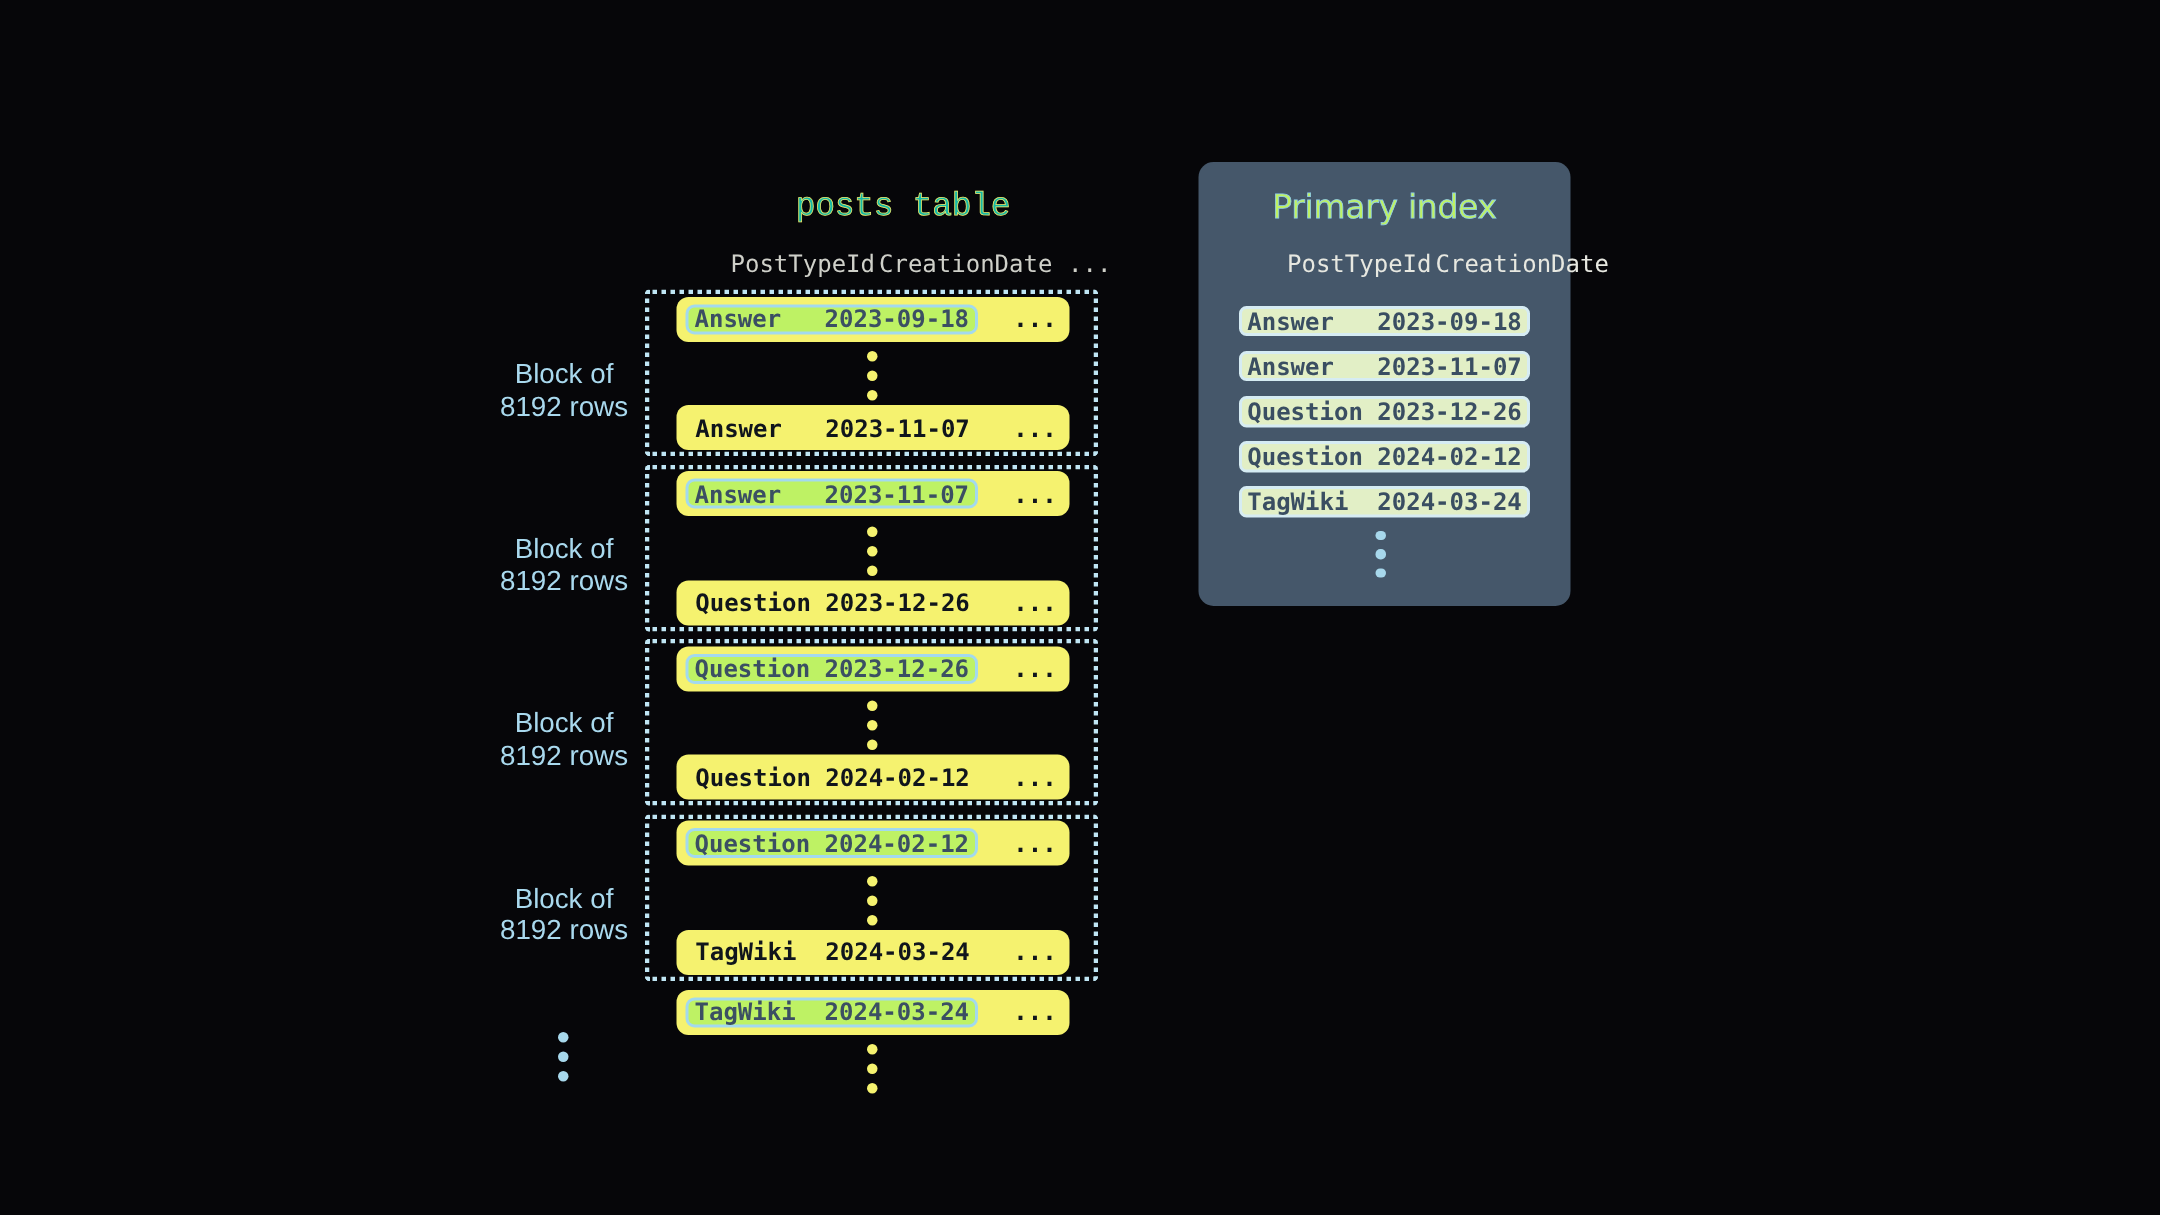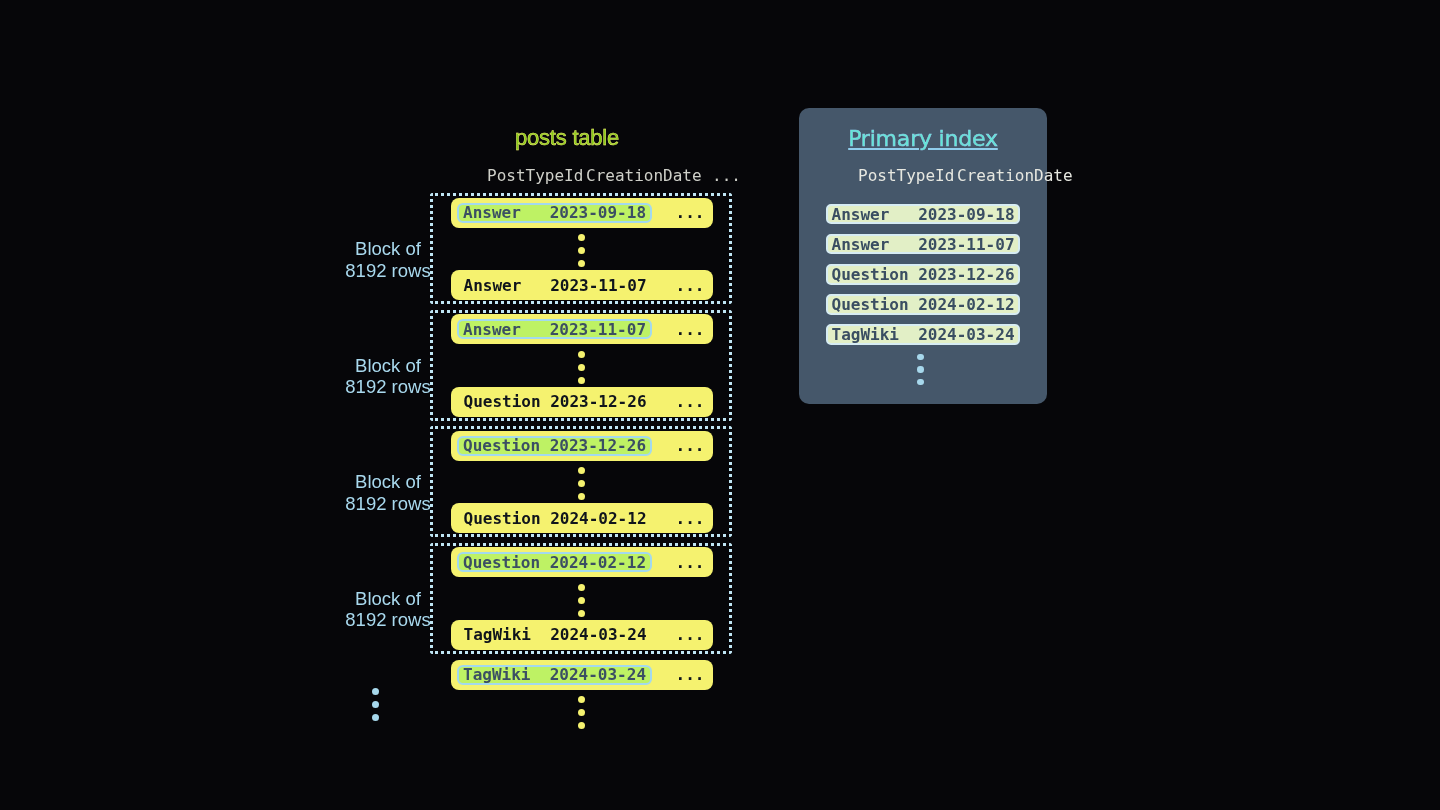--- a/index.html
+++ b/index.html
@@ -7,39 +7,39 @@
   body { background: #060609; }
   .stage {
     position: relative; width: 1440px; height: 810px;
     background: #060609;
     font-family: "Liberation Sans", sans-serif;
   }
   .mono { font-family: "DejaVu Sans Mono", "Liberation Mono", monospace; }
 
   
   .pt-title {
-    position: absolute; left: 417px; top: 125px; width: 300px;
-    text-align: center; font-family: Liberation Sans, sans-serif;
+    position: absolute; left: 452px; top: 125px; width: 300px;
+    text-align: center; font-family: Liberation Mono, monospace;
     font-size: 22px; font-weight: 400; -webkit-text-stroke: 0.5px #f0ee6d;
-    color: #84cc16; line-height: 26px; letter-spacing: -0.2px;
+    color: #14b8a6; line-height: 26px; letter-spacing: -0.2px;
   }
   .pt-headers span, .pi-headers span {
     position: absolute; font-size: 16px; line-height: 17px; font-weight: 400; margin-left: 36px;
   }
   .pt-headers span { color: #cfd0c9; top: 167px; }
   .pt-h1 { left: 451px; }
   .pt-h2 { left: 550px; }
   .pt-h3 { left: 676px; }
 
   .block {
     position: absolute; left: 430px; width: 302px; height: 111px;
     border: 3px dotted #bfe5f4; border-radius: 3px;
   }
   .block-label {
-    position: absolute; left: 308px; width: 160px; text-align: center;
+    position: absolute; left: 296px; width: 160px; text-align: center;
     color: #a9d9ee; font-size: 18.5px; line-height: 21.7px; font-weight: 400;
   }
 
   .row {
     position: absolute; left: 450.5px; width: 262.5px; height: 30px;
     background: #f5f26f; border-radius: 8px;
     display: flex; align-items: center;
     font-size: 16px; font-weight: 700; color: #10151c;
   }
   .row .cells { white-space: pre; }
@@ -64,21 +64,21 @@
 
   
   .panel {
     position: absolute; left: 799px; top: 108px; width: 248px; height: 296px;
     background: #45576a; border-radius: 10px;
   }
   .pi-title {
     position: absolute; left: 0; top: 126px; width: 248px; text-align: center;
     font-family: "DejaVu Sans", sans-serif;
     font-size: 22px; font-weight: 400; -webkit-text-stroke: 0.5px #90cdec;
-    color: #5eead4; line-height: 25px; letter-spacing: -0.2px; text-decoration: underline;
+    color: #bef264; line-height: 25px; letter-spacing: -0.2px;
   }
   .panel .pi-title { top: 18px; }
   .pi-headers span { color: #e7e8e1; top: 58.5px; }
   .pi-h1 { left: 23px; }
   .pi-h2 { left: 122px; }
   .idx-row {
     position: absolute; left: 26.5px; width: 194px; height: 20.5px;
     background: #e2efc6; border: 2px solid #d6ecf3; border-radius: 5px;
     display: flex; align-items: center; padding-left: 4px;
     font-size: 16px; font-weight: 700; color: #3a4e62;

